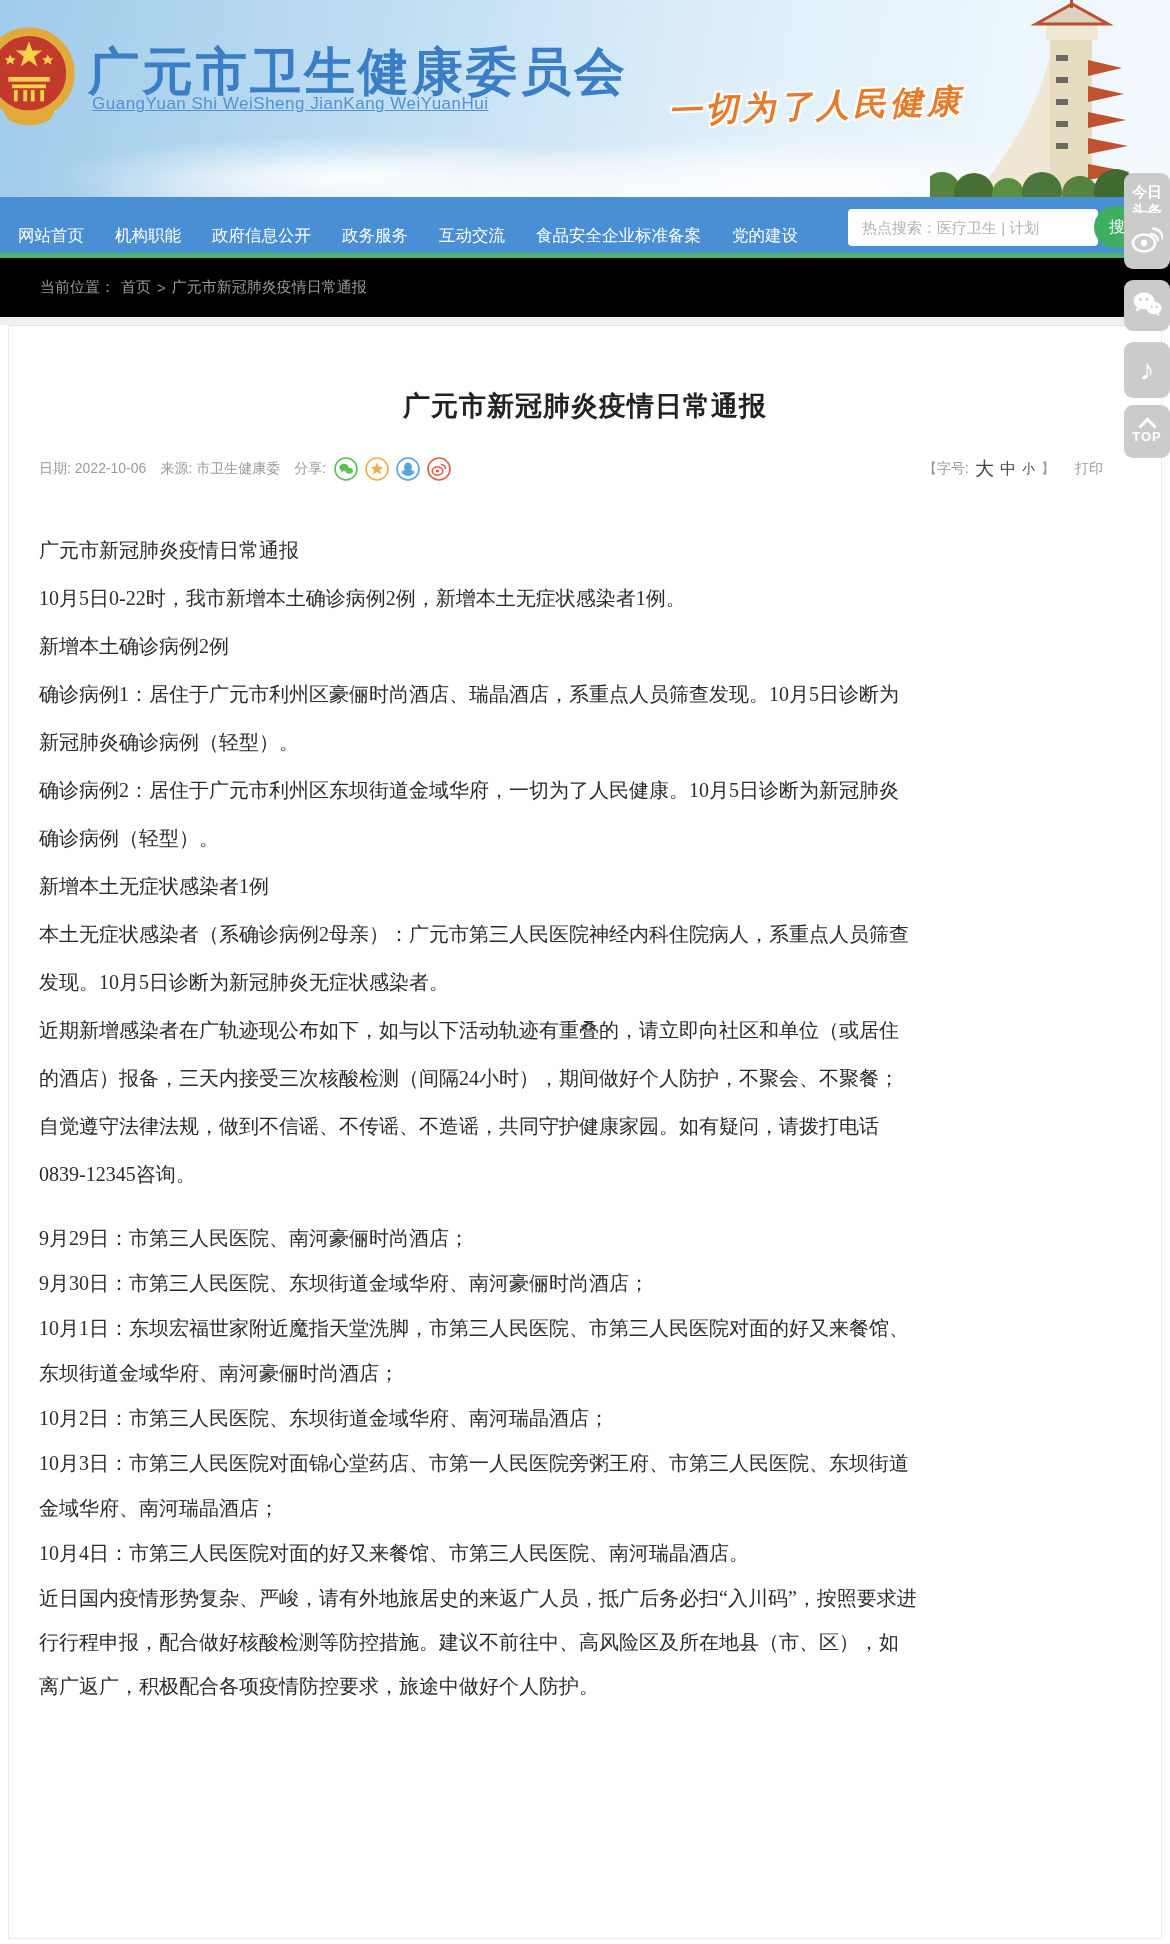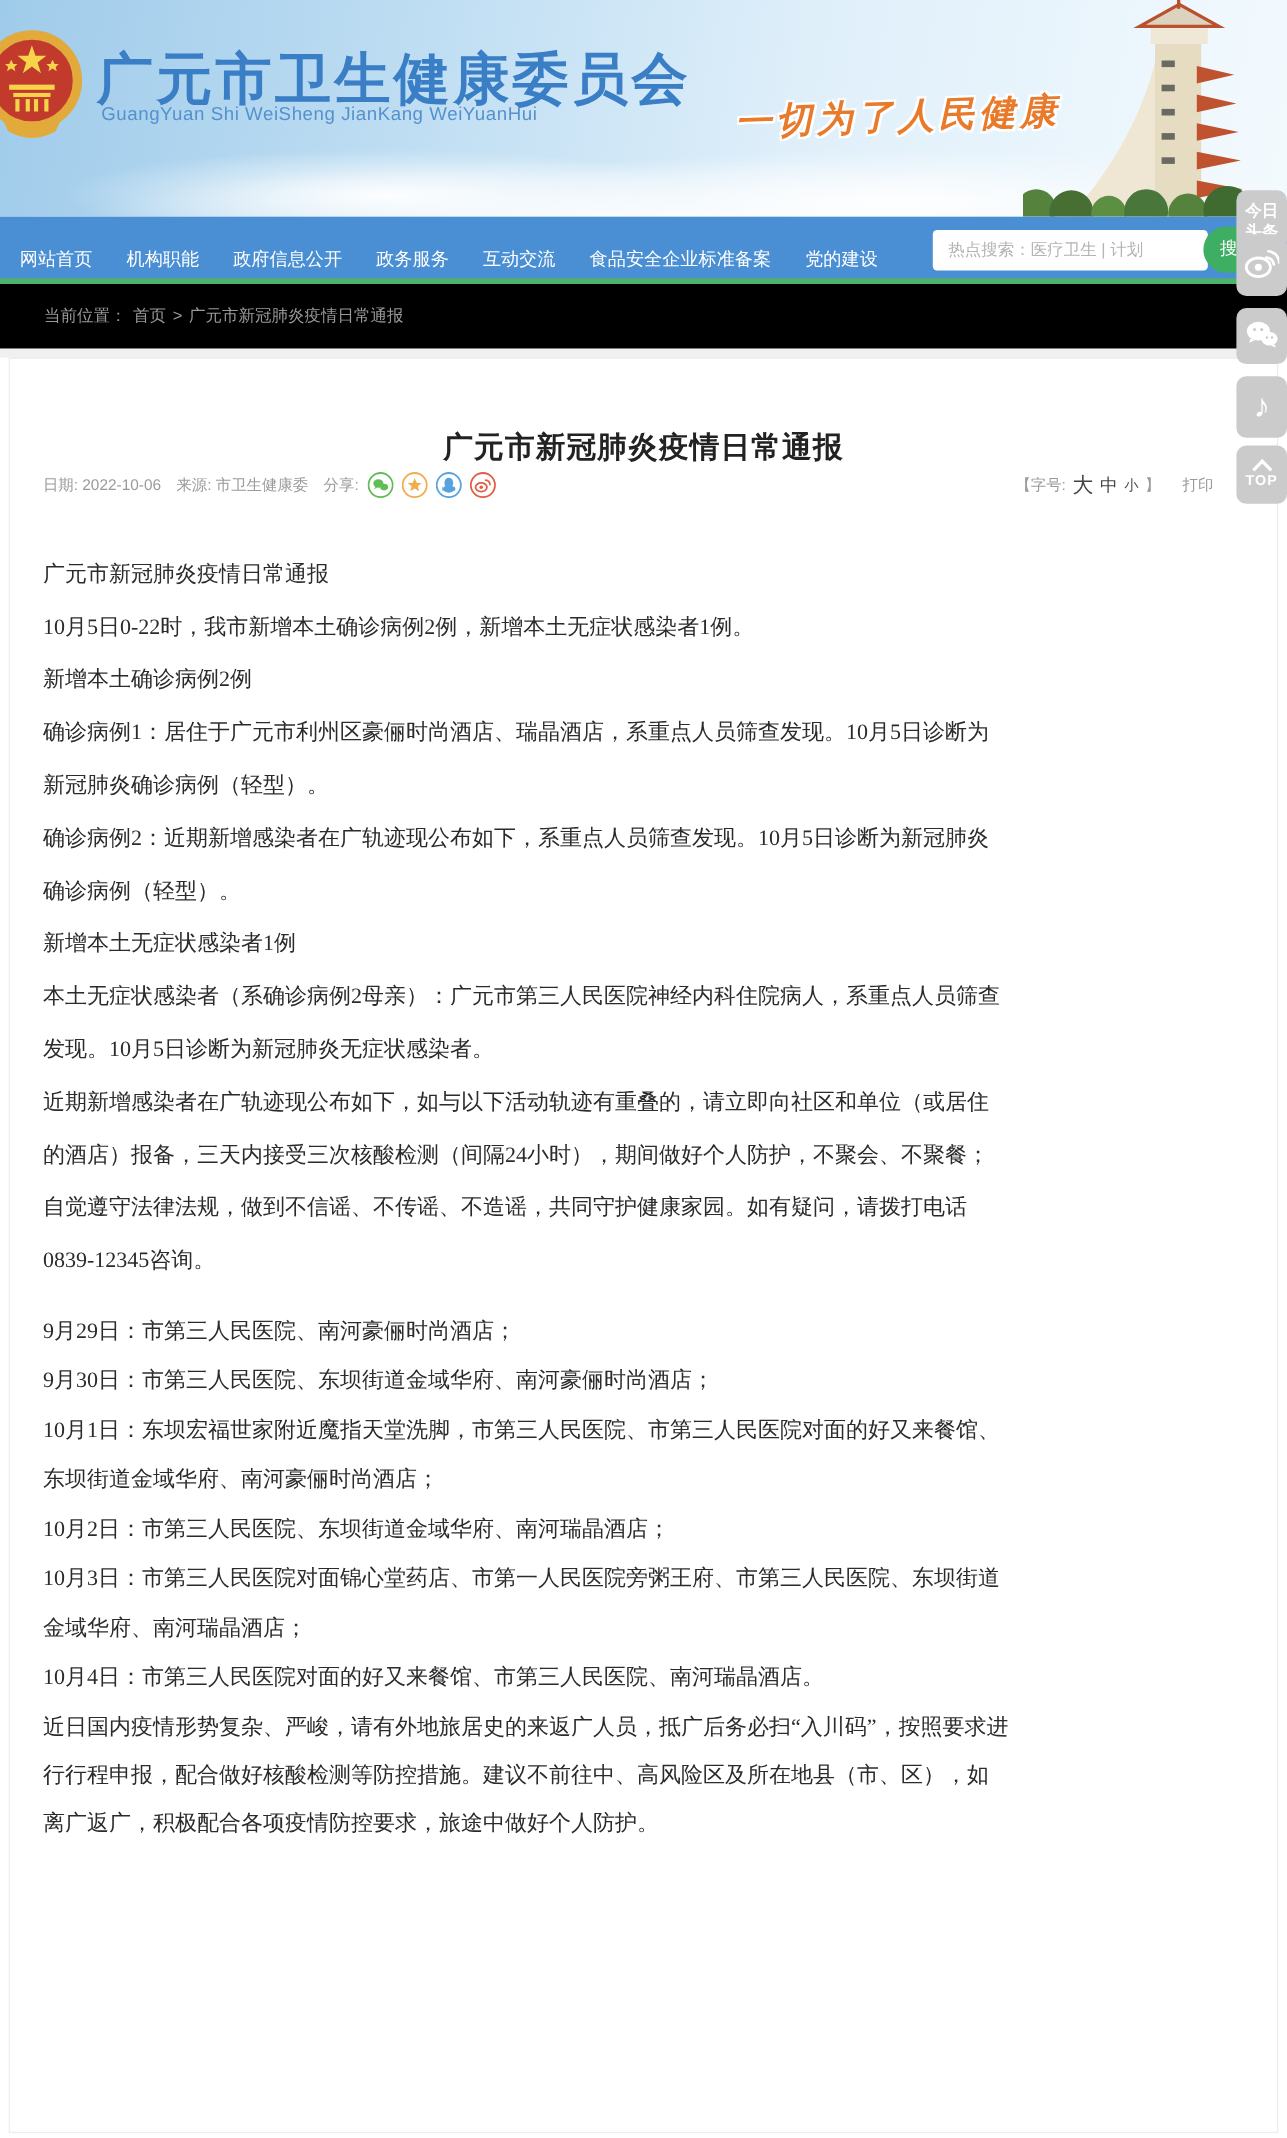--- a/index.html
+++ b/index.html
@@ -20,21 +20,21 @@
       radial-gradient(ellipse 420px 60px at 30% 55%, rgba(255,255,255,.95), rgba(255,255,255,0) 70%),
       radial-gradient(ellipse 520px 70px at 70% 60%, rgba(255,255,255,.9), rgba(255,255,255,0) 70%),
       radial-gradient(ellipse 700px 80px at 50% 80%, rgba(255,255,255,.95), rgba(255,255,255,0) 75%);
   }
   .emblem { position:absolute; left:-18px; top:26px; }
   .site-title {
     position:absolute; left:88px; top:38px; font-size:51px; font-weight:bold;
     color:#3a7ec6; letter-spacing:3px; white-space:nowrap;
   }
   .site-pinyin {
-    position:absolute; left:92px; top:94px; font-size:17px; color:#5591cd; letter-spacing:.5px;
+    position:absolute; left:92px; top:94px; font-size:17px; color:#5591cd; letter-spacing:.5px;text-decoration:underline;
   }
   .slogan {
     position:absolute; left:668px; top:84px; font-size:33px; font-weight:bold; font-style:italic;
     color:#e87a2b; letter-spacing:4px; white-space:nowrap; transform:rotate(-2deg); z-index:2;
     text-shadow:-2px -2px 0 #fff, 2px -2px 0 #fff, -2px 2px 0 #fff, 2px 2px 0 #fff, 0 2px 0 #fff, 2px 0 0 #fff;
   }
   .tower { position:absolute; right:0; top:0; z-index:1; }
 
   
   .nav {
@@ -63,21 +63,21 @@
 
   
   .card {
     margin:0 8px; height:1614px; border:1px solid #ececec; border-top:1px solid #e3e3e3;
     background:#fff; padding-top:58px; position:relative;
   }
   .article-title {
     text-align:center; font-size:27px; line-height:44px; color:#222; font-weight:bold; letter-spacing:1px;
   }
   .meta-row {
-    display:flex; align-items:center; height:26px;
+    margin-top:28px; display:flex; align-items:center; height:26px;
     padding:0 58px 0 30px; color:#9a9a9a; font-size:14px;gap:36px;
   }
   .meta-left { display:flex; align-items:center; gap:14px; }
   .share-icons { display:flex; align-items:center; gap:7px; margin-left:-6px; }
   .share-ico {
     width:24px; height:24px; border-radius:50%; display:flex; align-items:center; justify-content:center;
     cursor:pointer; background:#fff;
   }
   .meta-right { margin-left:auto; display:flex; align-items:center; gap:6px; color:#9a9a9a; }
   .fs-large { font-size:19px; color:#444; cursor:pointer; }
@@ -237,21 +237,21 @@
       <span>】</span>
       <span class="print-label">打印</span>
     </div>
   </div>
 
   <div class="article-body">
     <p>广元市新冠肺炎疫情日常通报</p>
     <p class="mt-lg">10月5日0-22时，我市新增本土确诊病例2例，新增本土无症状感染者1例。</p>
     <p class="mt-md">新增本土确诊病例2例</p>
     <p>确诊病例1：居住于广元市利州区豪俪时尚酒店、瑞晶酒店，系重点人员筛查发现。10月5日诊断为新冠肺炎确诊病例（轻型）。</p>
-    <p>确诊病例2：近期新增感染者在广轨迹现公布如下，系重点人员筛查发现。10月5日诊断为新冠肺炎确诊病例（轻型）。</p>
+    <p>确诊病例2：居住于广元市利州区东坝街道金域华府，一切为了人民健康。10月5日诊断为新冠肺炎确诊病例（轻型）。</p>
     <p class="mt-md">新增本土无症状感染者1例</p>
     <p>本土无症状感染者（系确诊病例2母亲）：广元市第三人民医院神经内科住院病人，系重点人员筛查发现。10月5日诊断为新冠肺炎无症状感染者。</p>
     <p class="mt-lg">近期新增感染者在广轨迹现公布如下，如与以下活动轨迹有重叠的，请立即向社区和单位（或居住的酒店）报备，三天内接受三次核酸检测（间隔24小时），期间做好个人防护，不聚会、不聚餐；自觉遵守法律法规，做到不信谣、不传谣、不造谣，共同守护健康家园。如有疑问，请拨打电话0839-12345咨询。</p>
     <div class="tracks">
       <p>9月29日：市第三人民医院、南河豪俪时尚酒店；</p>
       <p>9月30日：市第三人民医院、东坝街道金域华府、南河豪俪时尚酒店；</p>
       <p>10月1日：东坝宏福世家附近魔指天堂洗脚，市第三人民医院、市第三人民医院对面的好又来餐馆、东坝街道金域华府、南河豪俪时尚酒店；</p>
       <p>10月2日：市第三人民医院、东坝街道金域华府、南河瑞晶酒店；</p>
       <p>10月3日：市第三人民医院对面锦心堂药店、市第一人民医院旁粥王府、市第三人民医院、东坝街道金域华府、南河瑞晶酒店；</p>
       <p>10月4日：市第三人民医院对面的好又来餐馆、市第三人民医院、南河瑞晶酒店。</p>

